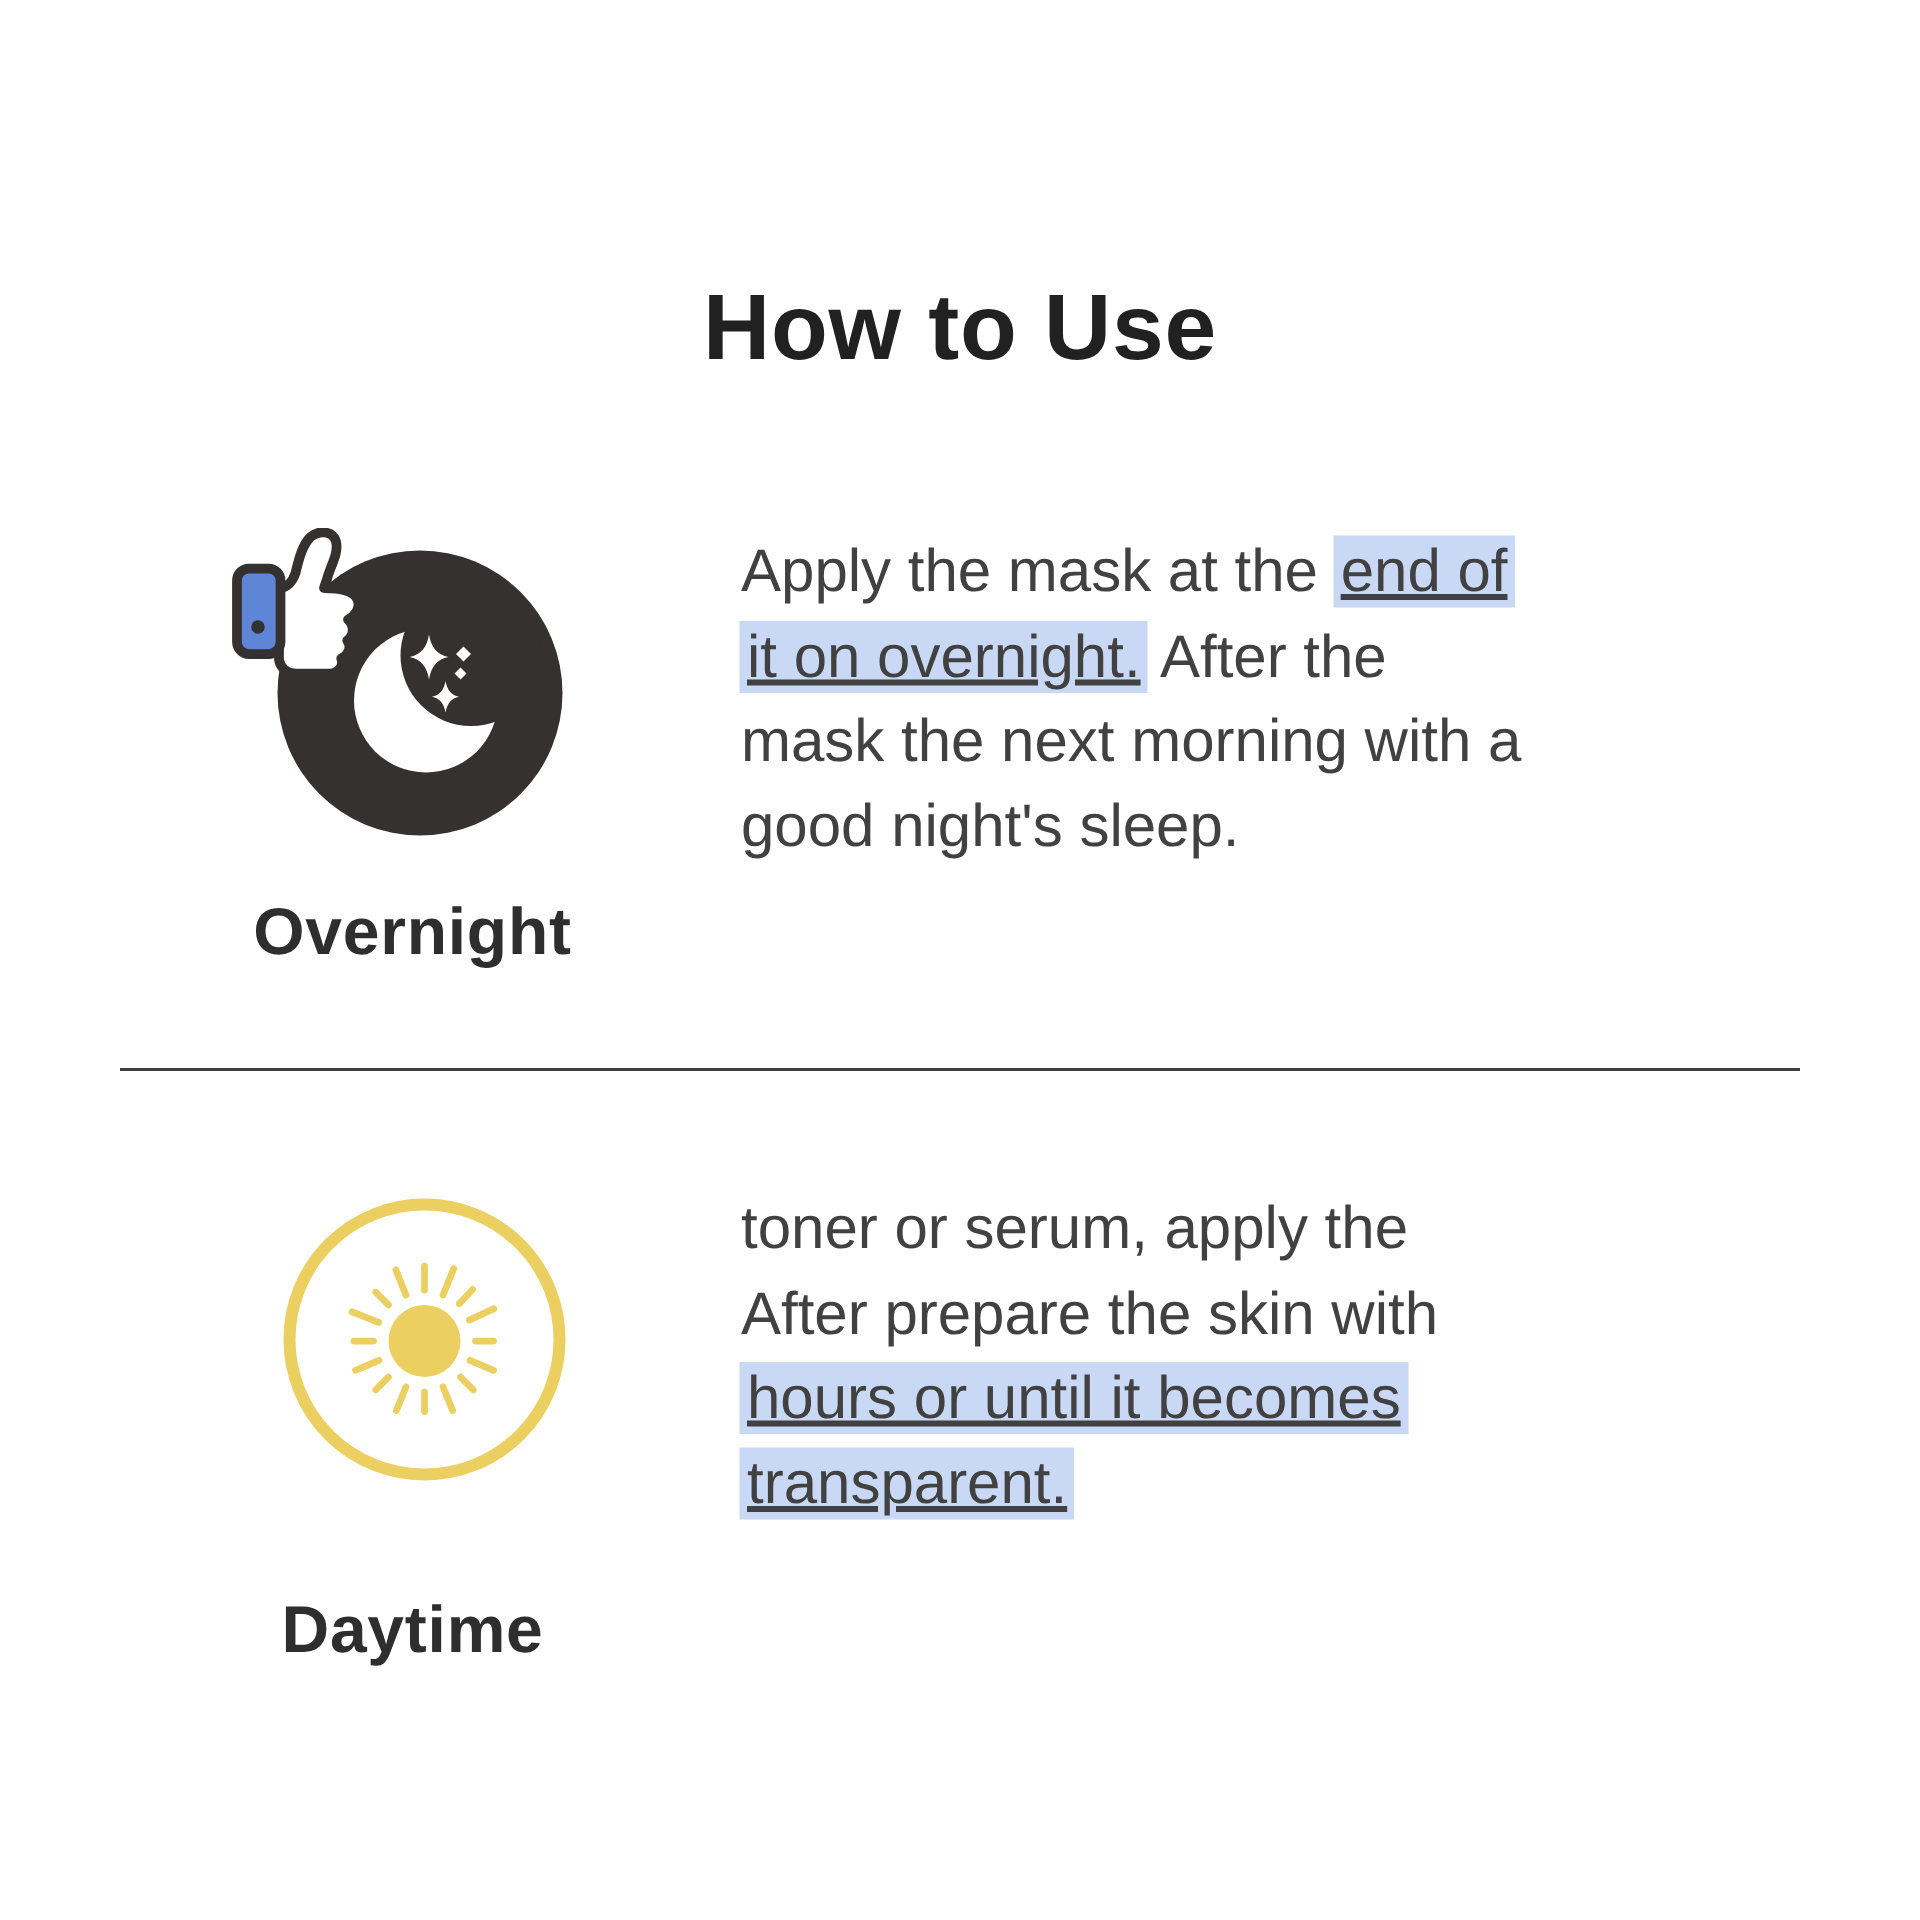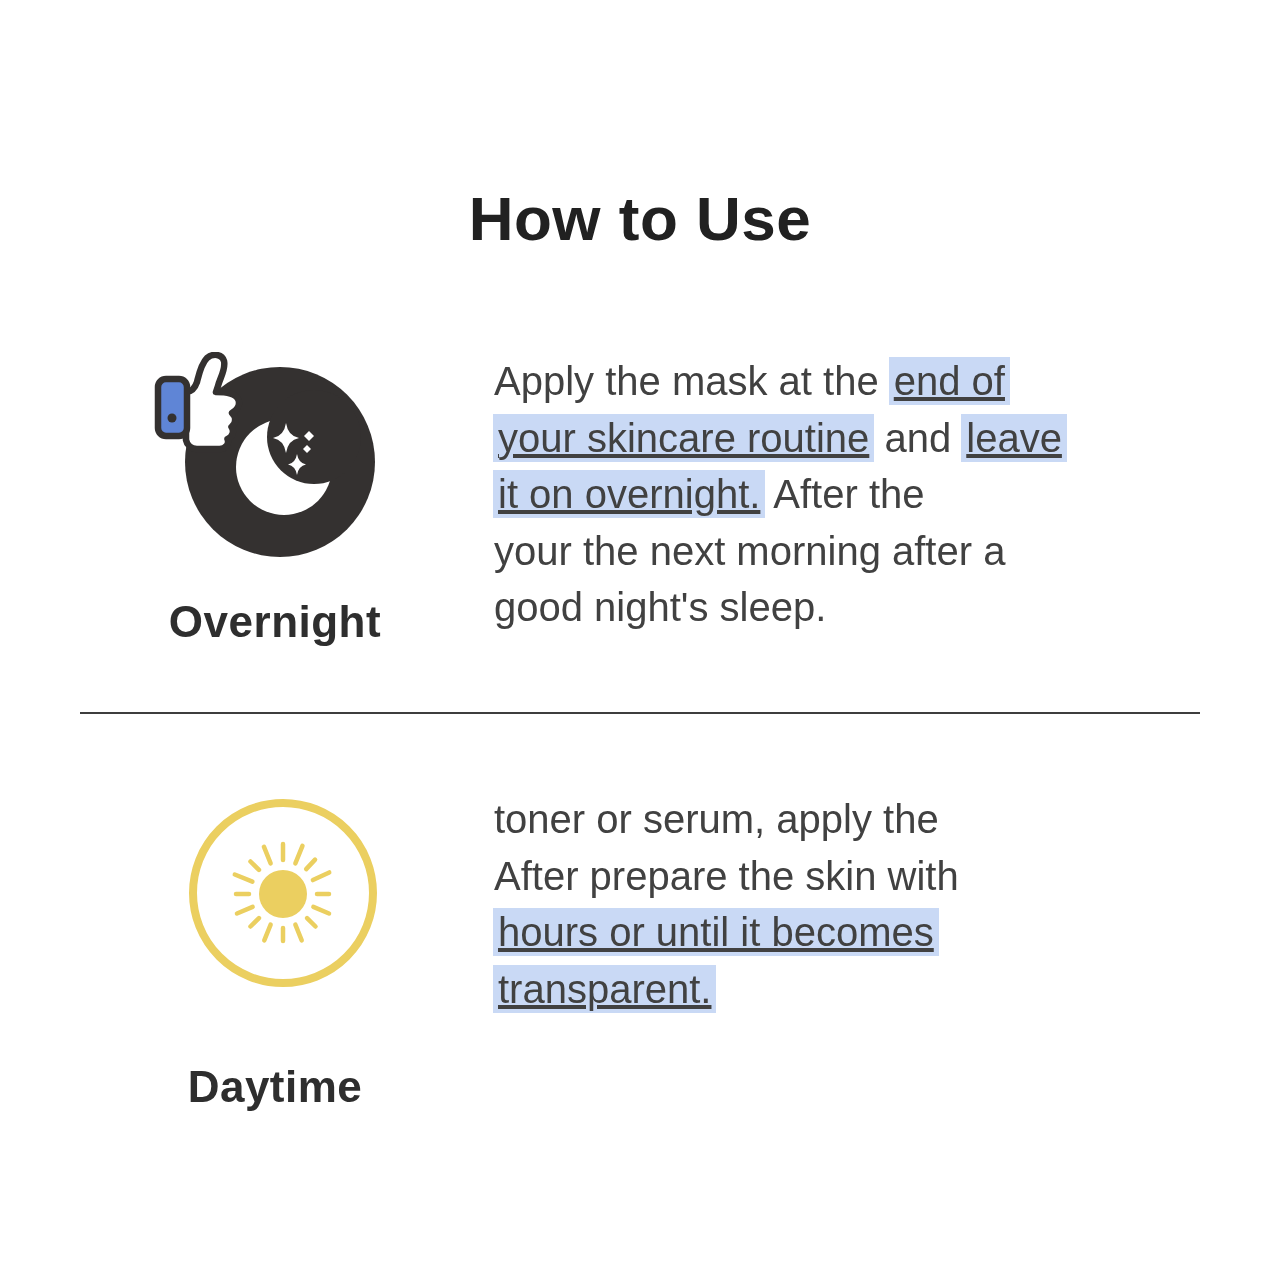--- a/index.html
+++ b/index.html
@@ -107,23 +107,22 @@
         <rect class="blue inkst" stroke-width="6.5" x="8" y="27" width="29" height="57" rx="8"></rect>
         <circle class="ink" cx="22" cy="66" r="4.5"></circle>
       </g>
     </svg>
   </div>
 
   <div class="icon-label overnight">Overnight</div>
 
   <div class="text-block overnight">
       <div class="tline"><span>Apply the mask at the </span><span class="hl">end of</span></div>
-      <div class="tline"><span class="hl">your skincare routine</span><span> and </span><span class="hl">leave</span></div>
       <div class="tline"><span class="hl">it on overnight.</span><span> After the</span></div>
-      <div class="tline"><span>your the next morning after a</span></div>
+      <div class="tline"><span>mask the next morning with a</span></div>
       <div class="tline"><span>good night's sleep.</span></div>
     </div>
 
   <div class="divider"></div>
 
   <div class="icon-box daytime">
     <svg width="250" height="205" viewBox="0 0 250 205">
       <circle class="sun" cx="133" cy="101" r="90" fill="none" stroke-width="8"></circle>
       <g>
         <circle class="sunfill" cx="133" cy="102" r="24"></circle>

